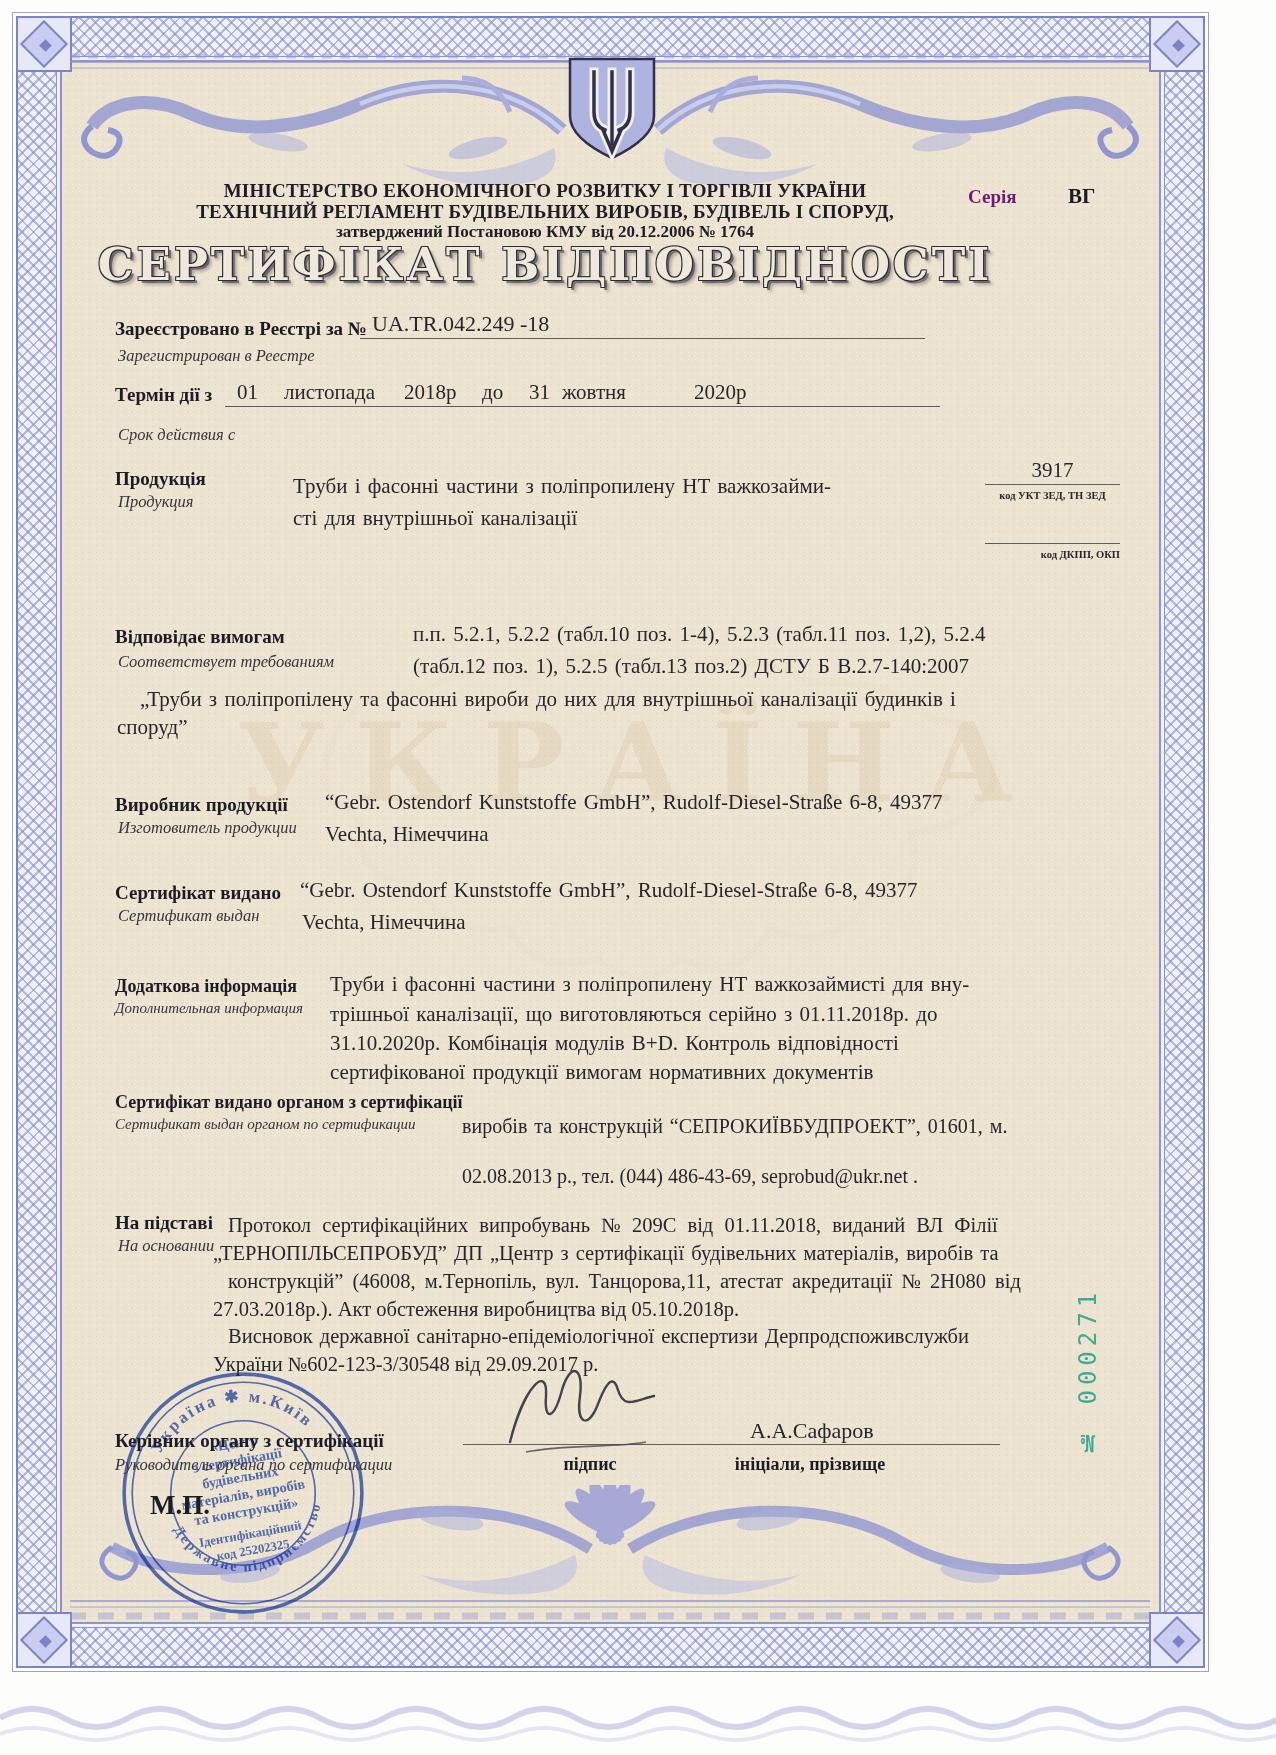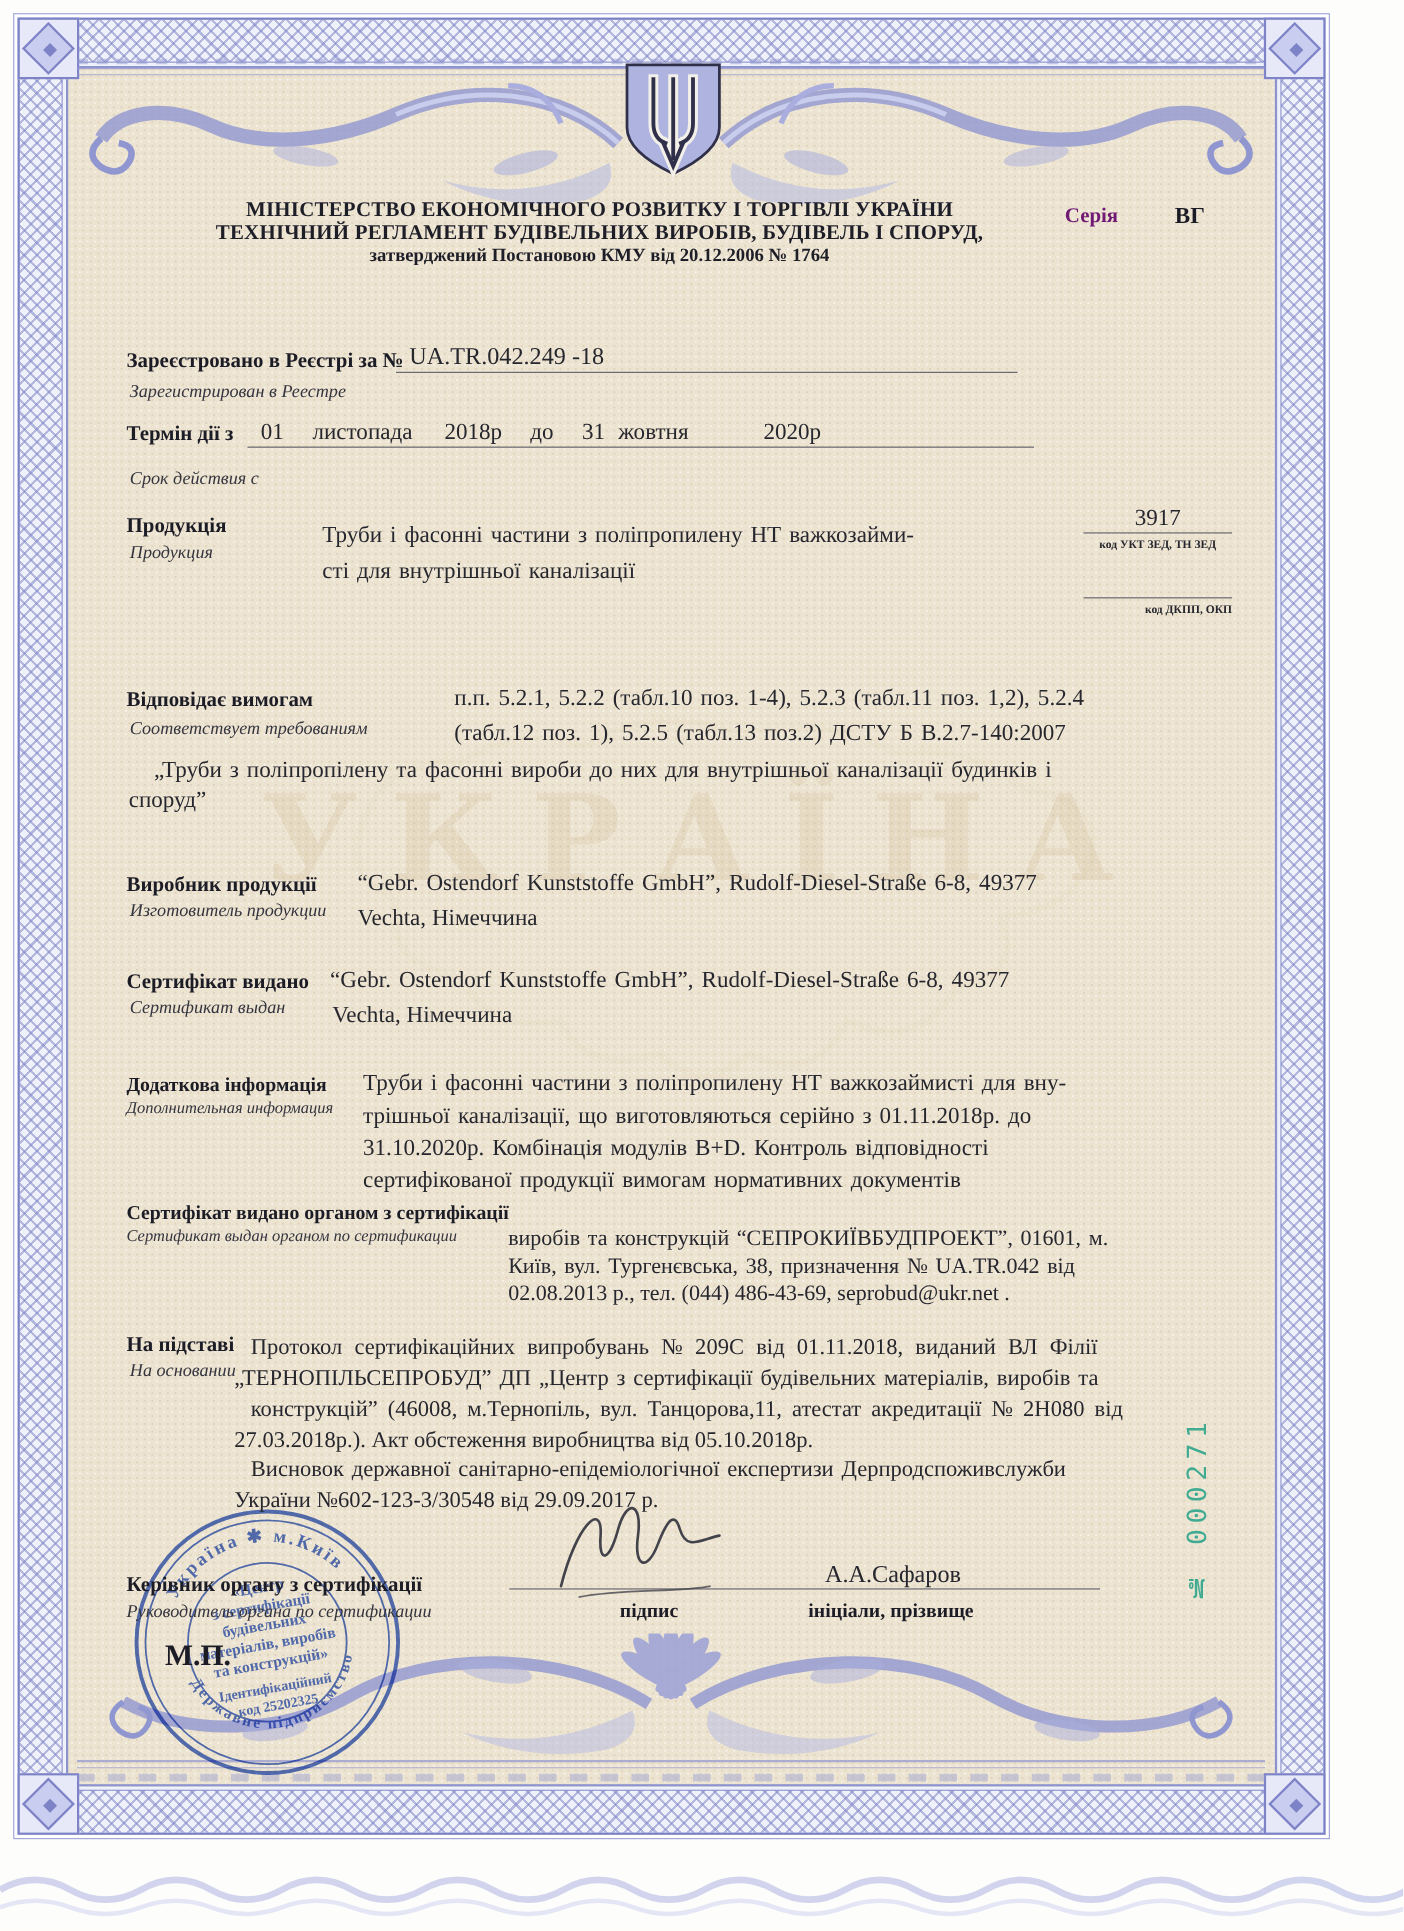--- a/index.html
+++ b/index.html
@@ -155,20 +155,21 @@
           <feGaussianBlur stdDeviation="2"></feGaussianBlur>
         </filter>
     </defs>
     <path d="M60,150 Q80,90 150,95 Q200,60 260,80 Q330,40 400,70 Q480,50 540,85 Q620,80 660,120 Q740,130 720,190 Q700,230 640,235 Q660,290 600,300 Q560,360 500,330 Q470,390 410,360 Q370,400 330,360 Q260,380 240,330 Q170,340 150,290 Q80,280 90,220 Q40,200 60,150 Z" fill="url(#mh)" filter="url(#mb)" opacity=".6" stroke="#cdb98c" stroke-width="1"></path>
   </svg>
   <div class="ghostword">УКРАЇНА</div>
 
   <div class="t hdr center" style="top:180px;">МІНІСТЕРСТВО ЕКОНОМІЧНОГО РОЗВИТКУ І ТОРГІВЛІ УКРАЇНИ</div>
   <div class="t hdr center" style="top:201px;">ТЕХНІЧНИЙ РЕГЛАМЕНТ БУДІВЕЛЬНИХ ВИРОБІВ, БУДІВЕЛЬ І СПОРУД,</div>
   <div class="t hdr3 center" style="top:222px;">затверджений Постановою КМУ від 20.12.2006 № 1764</div>
+  <div class="t title center" style="top:238px;">СЕРТИФІКАТ ВІДПОВІДНОСТІ</div>
 
   <div class="t" style="left:968px;top:186px;font-size:19px;font-weight:bold;color:#701a75;">Серія</div>
   <div class="t" style="left:1068px;top:184px;font-size:21px;font-weight:bold;color:#1c1c26;">ВГ</div>
 
   <div class="t lab" style="left:115px;top:318px;">Зареєстровано в Реєстрі за №</div>
   <div class="t val" style="left:372px;top:311px;font-size:22px;">UA.TR.042.249 -18</div>
   <div class="rule" style="left:360px;top:338px;width:565px;"></div>
   <div class="t ru" style="left:118px;top:346px;">Зарегистрирован в Реестре</div>
 
   <div class="t lab" style="left:115px;top:384px;">Термін дії з</div>
@@ -212,21 +213,20 @@
   <div class="t lab2" style="left:115px;top:976px;">Додаткова інформація</div>
   <div class="t ru-s" style="left:115px;top:1000px;">Дополнительная информация</div>
   <div class="t val ws2" style="left:330px;top:972px;">Труби і фасонні частини з поліпропилену НТ важкозаймисті для вну-</div>
   <div class="t val ws2" style="left:330px;top:1002px;">трішньої каналізації, що виготовляються серійно з 01.11.2018р. до</div>
   <div class="t val ws2" style="left:330px;top:1031px;">31.10.2020р. Комбінація модулів B+D. Контроль відповідності</div>
   <div class="t val ws2" style="left:330px;top:1060px;">сертифікованої продукції вимогам нормативних документів</div>
 
   <div class="t lab2" style="left:115px;top:1092px;">Сертифікат видано органом з сертифікації</div>
   <div class="t ru-s" style="left:115px;top:1116px;">Сертификат выдан органом по сертификации</div>
   <div class="t ws2" style="left:462px;top:1115px;font-size:20px;">виробів та конструкцій “СЕПРОКИЇВБУДПРОЕКТ”, 01601, м.</div>
-  <div class="t ws2" style="left:462px;top:1140px;font-size:20px;">Київ, вул. Тургенєвська, 38, призначення № UA.TR.042 від</div>
   <div class="t" style="left:462px;top:1165px;font-size:20px;">02.08.2013 р., тел. (044) 486-43-69, seprobud@ukr.net .</div>
 
   <div class="t lab" style="left:115px;top:1212px;">На підставі</div>
   <div class="t ru" style="left:118px;top:1236px;">На основании</div>
   <div class="t par ws6" style="left:228px;top:1214px;">Протокол сертифікаційних випробувань № 209С від 01.11.2018, виданий ВЛ Філії</div>
   <div class="t par ws2" style="left:213px;top:1242px;">„ТЕРНОПІЛЬСЕПРОБУД” ДП „Центр з сертифікації будівельних матеріалів, виробів та</div>
   <div class="t par ws4" style="left:202px;top:1270px;margin-left:26px;">конструкцій” (46008, м.Тернопіль, вул. Танцорова,11, атестат акредитації № 2Н080 від</div>
   <div class="t par" style="left:213px;top:1298px;">27.03.2018р.). Акт обстеження виробництва від 05.10.2018р.</div>
   <div class="t par ws2" style="left:228px;top:1325px;">Висновок державної санітарно-епідеміологічної експертизи Дерпродспоживслужби</div>
   <div class="t par" style="left:213px;top:1353px;">України №602-123-3/30548 від  29.09.2017 р.</div>

